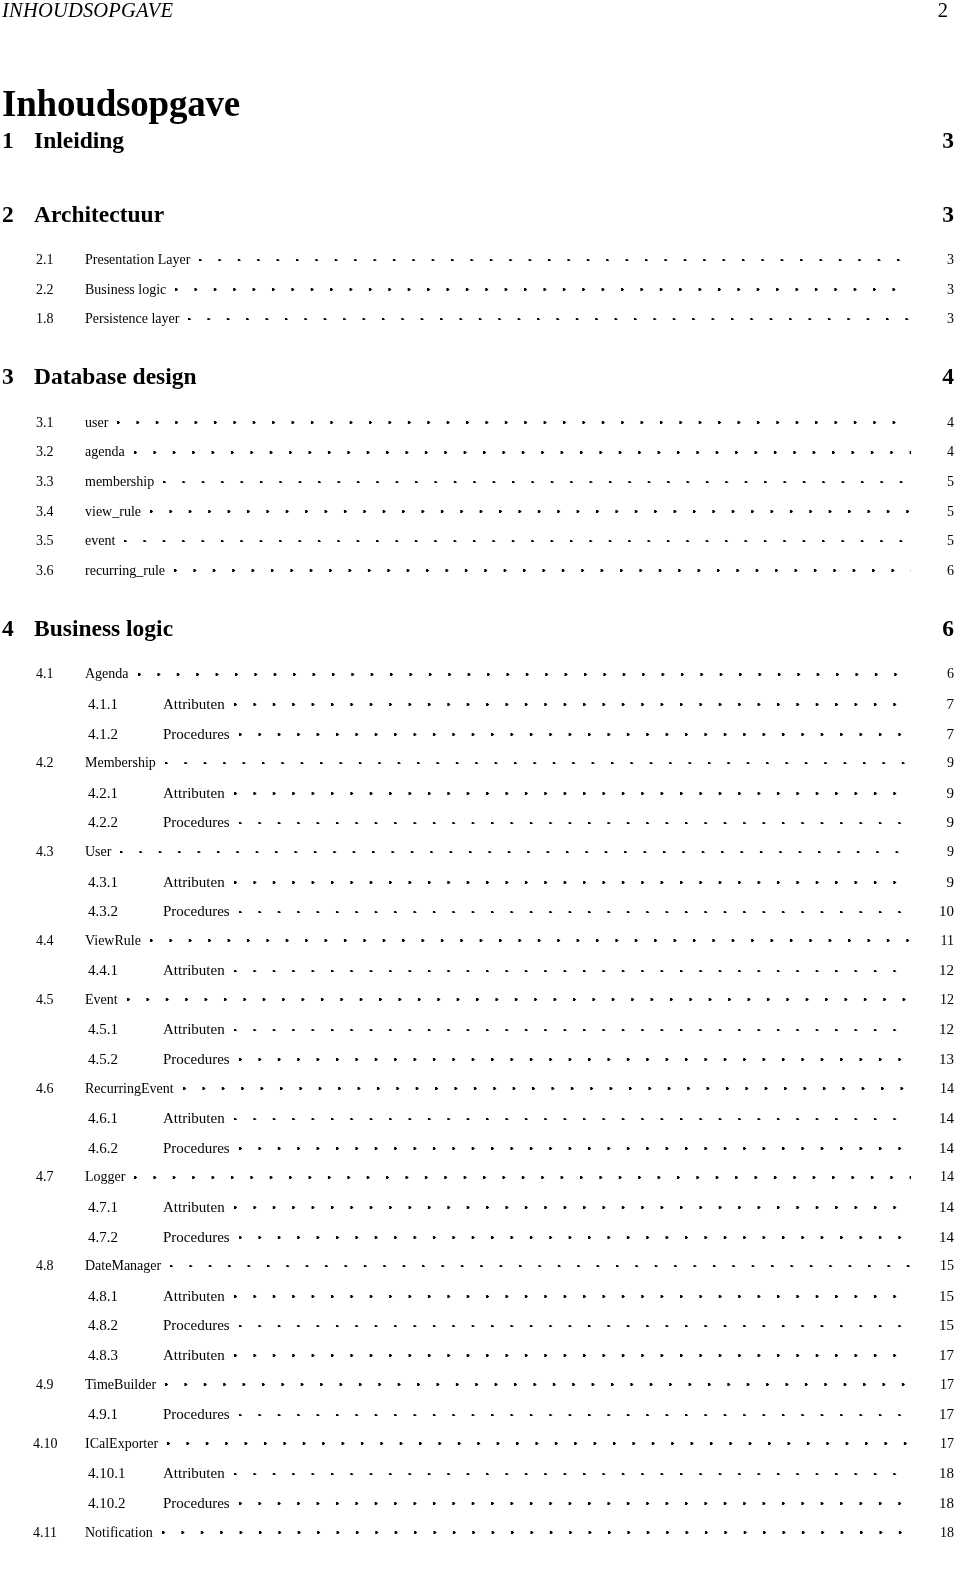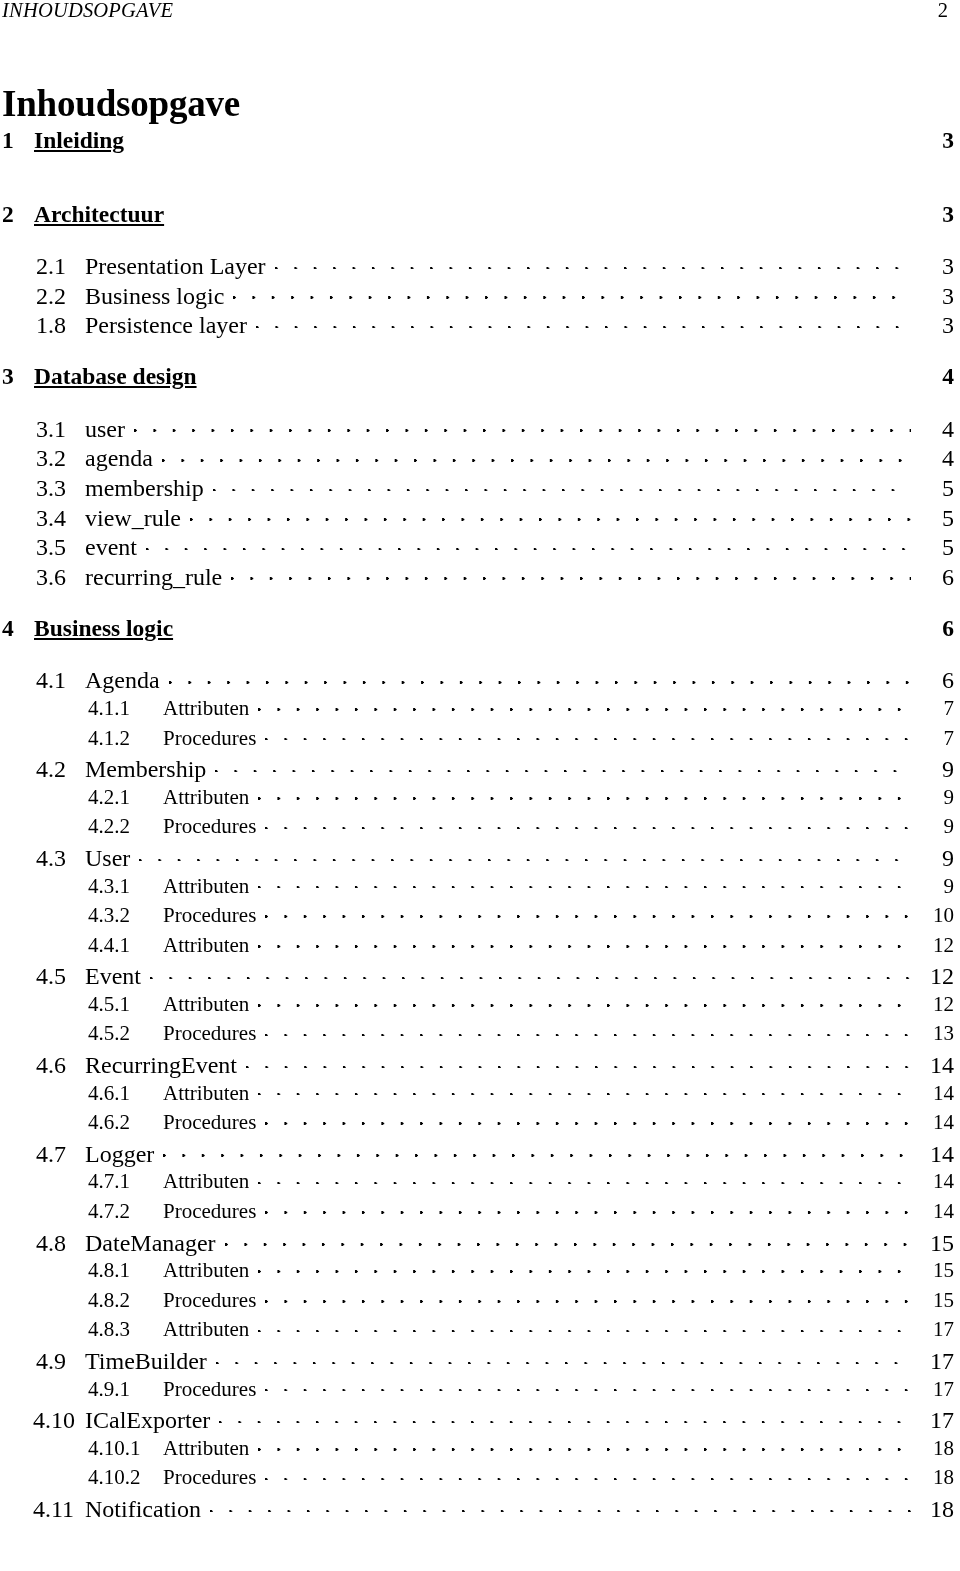--- a/index.html
+++ b/index.html
@@ -69,25 +69,25 @@
   .toc-entry {
     display: flex;
     align-items: baseline;
     width: 954px;
     box-sizing: border-box;
     white-space: nowrap;
   }
 
   
   .lvl1 { height: 52px; font-size: 23.5px; font-weight: bold; }
-  .lvl2 { height: 29.6px; font-size: 24px; font-weight: normal; }
-  .lvl3 { height: 29.6px; font-size: 21px; font-weight: normal; }
+  .lvl2 { height: 29.6px; font-size: 14px; font-weight: normal; }
+  .lvl3 { height: 29.6px; font-size: 15px; font-weight: normal; }
 
   .lvl1 .num   { width: 34px;  padding-left: 2px; box-sizing: border-box; }
-  .lvl1 .title { padding-left: 0; text-decoration: underline; }
+  .lvl1 .title { padding-left: 0; }
 
   .lvl2 .num   { width: 78px;  padding-left: 36px; box-sizing: border-box; text-align: left; }
   .lvl2 .num.wide { padding-left: 33px; }
   .lvl2 .title { padding-left: 7px; text-align: right; }
 
   .lvl3 .num   { width: 163px; padding-left: 88px; box-sizing: border-box; text-align: left; }
   .lvl3 .title { padding-left: 0px; text-align: center; }
 
   .num { flex: 0 0 auto; }
   .title { flex: 0 0 auto; }
@@ -266,20 +266,26 @@
         <span class="title">Attributen</span>
         <span class="leader"></span>
         <span class="pageno">9</span>
       </div>
       <div class="toc-entry lvl3">
         <span class="num">4.3.2</span>
         <span class="title">Procedures</span>
         <span class="leader"></span>
         <span class="pageno">10</span>
       </div>
+      <div class="toc-entry lvl2">
+        <span class="num">4.4</span>
+        <span class="title">ViewRule</span>
+        <span class="leader"></span>
+        <span class="pageno">11</span>
+      </div>
       <div class="toc-entry lvl3">
         <span class="num">4.4.1</span>
         <span class="title">Attributen</span>
         <span class="leader"></span>
         <span class="pageno">12</span>
       </div>
       <div class="toc-entry lvl2">
         <span class="num">4.5</span>
         <span class="title">Event</span>
         <span class="leader"></span>

